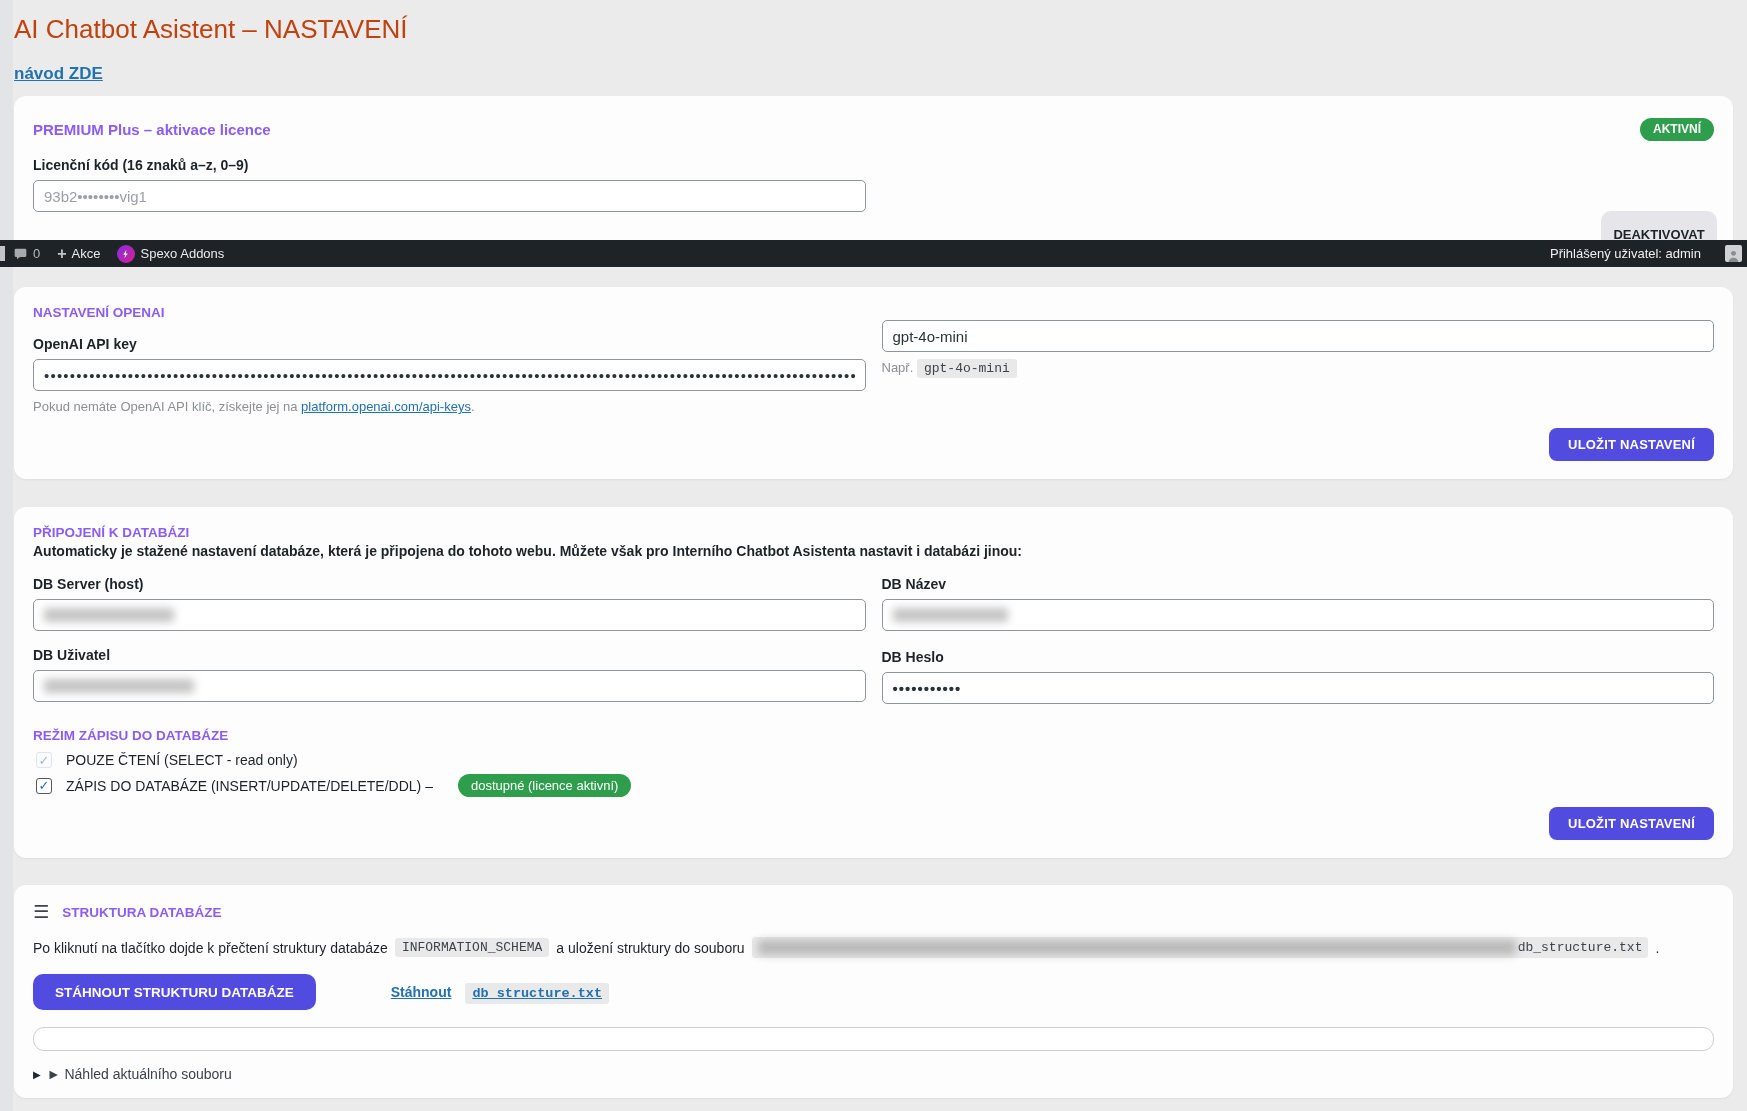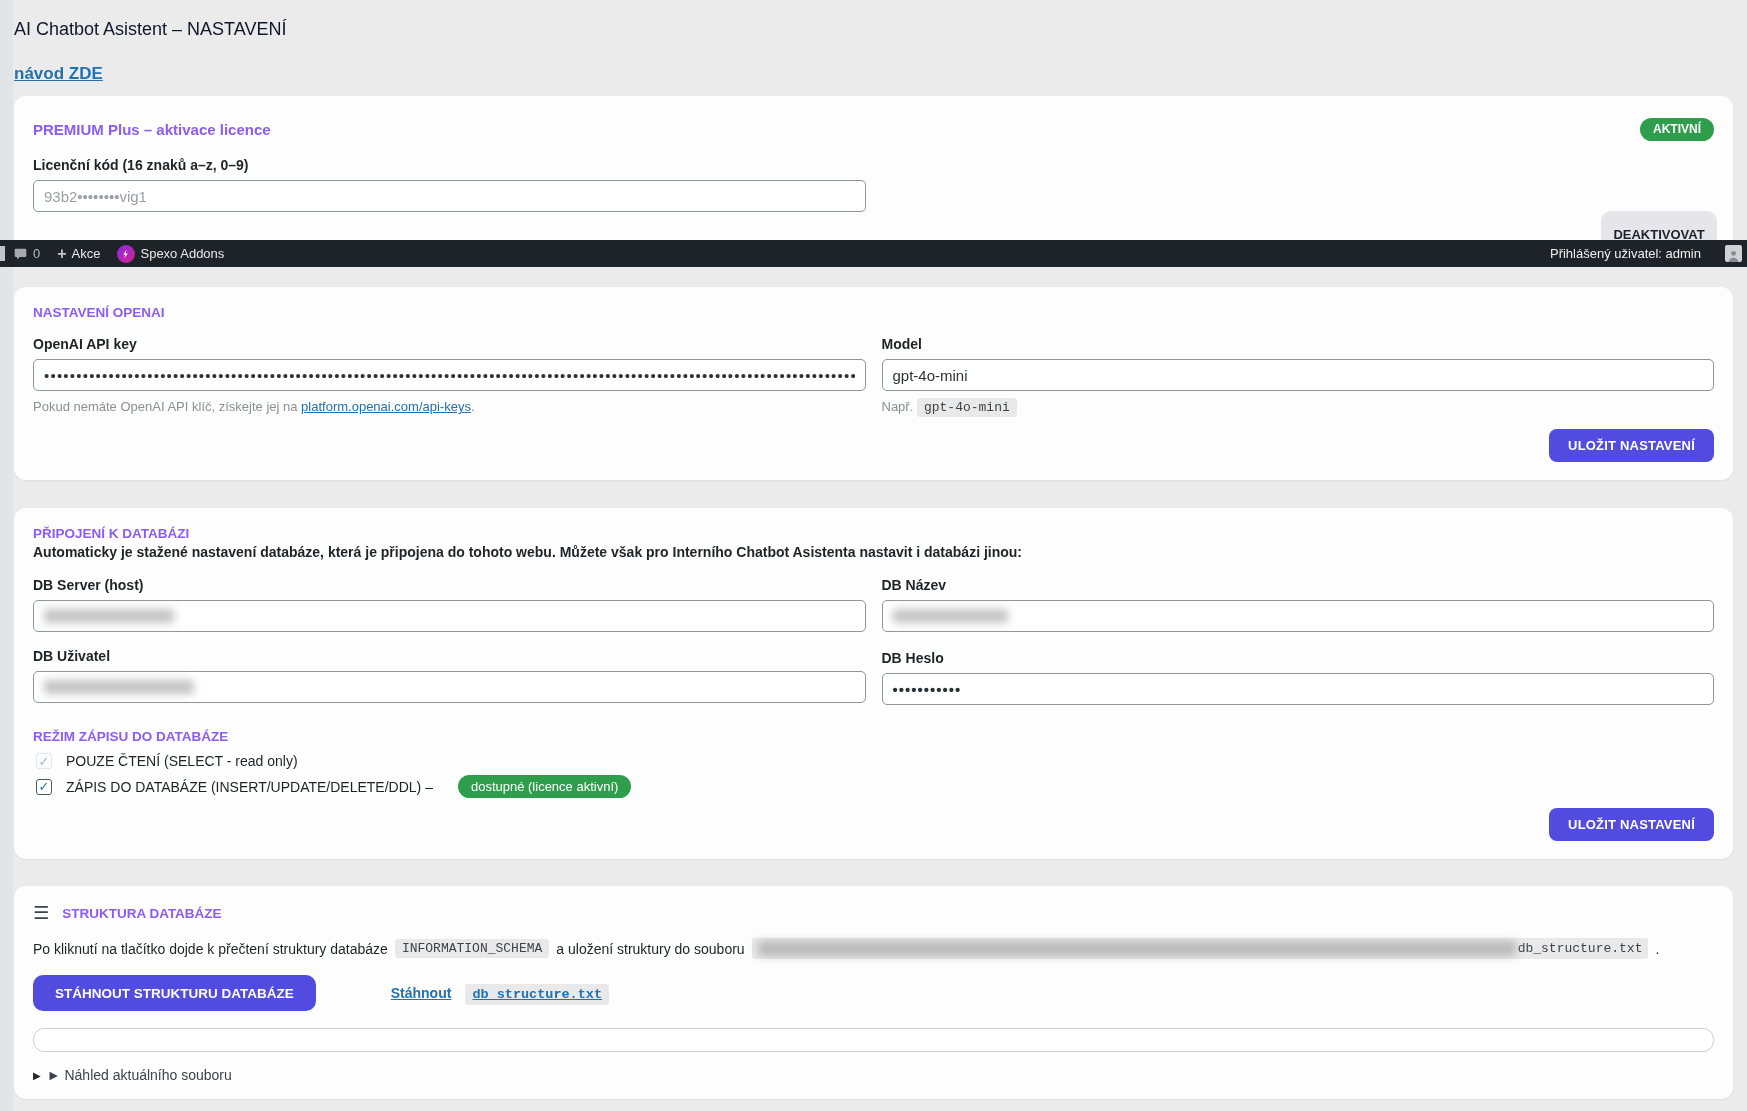--- a/index.html
+++ b/index.html
@@ -1,21 +1,21 @@
 <!DOCTYPE html>
 <html lang="cs"><head>
 <meta charset="utf-8">
 <style>
   html,body{margin:0;padding:0;}
   body{background:#ebebec;font-family:"Liberation Sans","DejaVu Sans",sans-serif;color:#1d2327;}
   .screen{position:relative;width:1747px;height:1111px;overflow:hidden;background:#ebebec;}
   .gutter{position:absolute;left:0;top:0;width:13px;height:100%;background:#e3e4e6;}
   .content{position:relative;padding:0 14px;z-index:1;}
 
-  h1.page-title{margin:0;padding-top:13px;font-size:18px;font-weight:400;color:#0f172a;line-height:32px;}
+  h1.page-title{margin:0;padding-top:13px;font-size:26px;font-weight:400;color:#c2410c;line-height:32px;}
   a{color:#2271b1;}
   .guide-link{display:inline-block;margin-top:19px;font-size:17px;font-weight:700;text-decoration:underline;}
 
   .card{background:#fdfdfd;border-radius:12px;box-shadow:0 1px 2px rgba(0,0,0,.06);padding:18px 19px;position:relative;}
   .card-1{margin-top:12px;height:169px;box-sizing:border-box;padding-top:22px;}
   .card-2{margin-top:22px;}
   .card-3{margin-top:28px;}
   .card-4{margin-top:27px;padding-bottom:16px;}
 
   .card-heading{font-size:13.5px;font-weight:700;color:#8b5cf6;}
@@ -108,21 +108,20 @@
       <div class="grid-2">
         <div>
           <label class="field-label">OpenAI API key</label>
           <input class="textbox api-key-input" value="••••••••••••••••••••••••••••••••••••••••••••••••••••••••••••••••••••••••••••••••••••••••••••••••••••••••••••••••••••••••••••••••••••••••••••••••••••••••••••••••" style="">
           <div class="help-line">
             <span>Pokud nemáte OpenAI API klíč, získejte jej na</span>
             <a href="#">platform.openai.com/api-keys</a><span>.</span>
           </div>
         </div>
         <div>
-          <label class="field-label">Model</label>
           <input class="textbox" value="gpt-4o-mini" style="">
           <div class="help-line">
             <span>Např.</span>
             <code class="chip">gpt-4o-mini</code>
           </div>
         </div>
       </div>
       <div class="btn-row">
         <button class="primary-btn">ULOŽIT NASTAVENÍ</button>
       </div>

